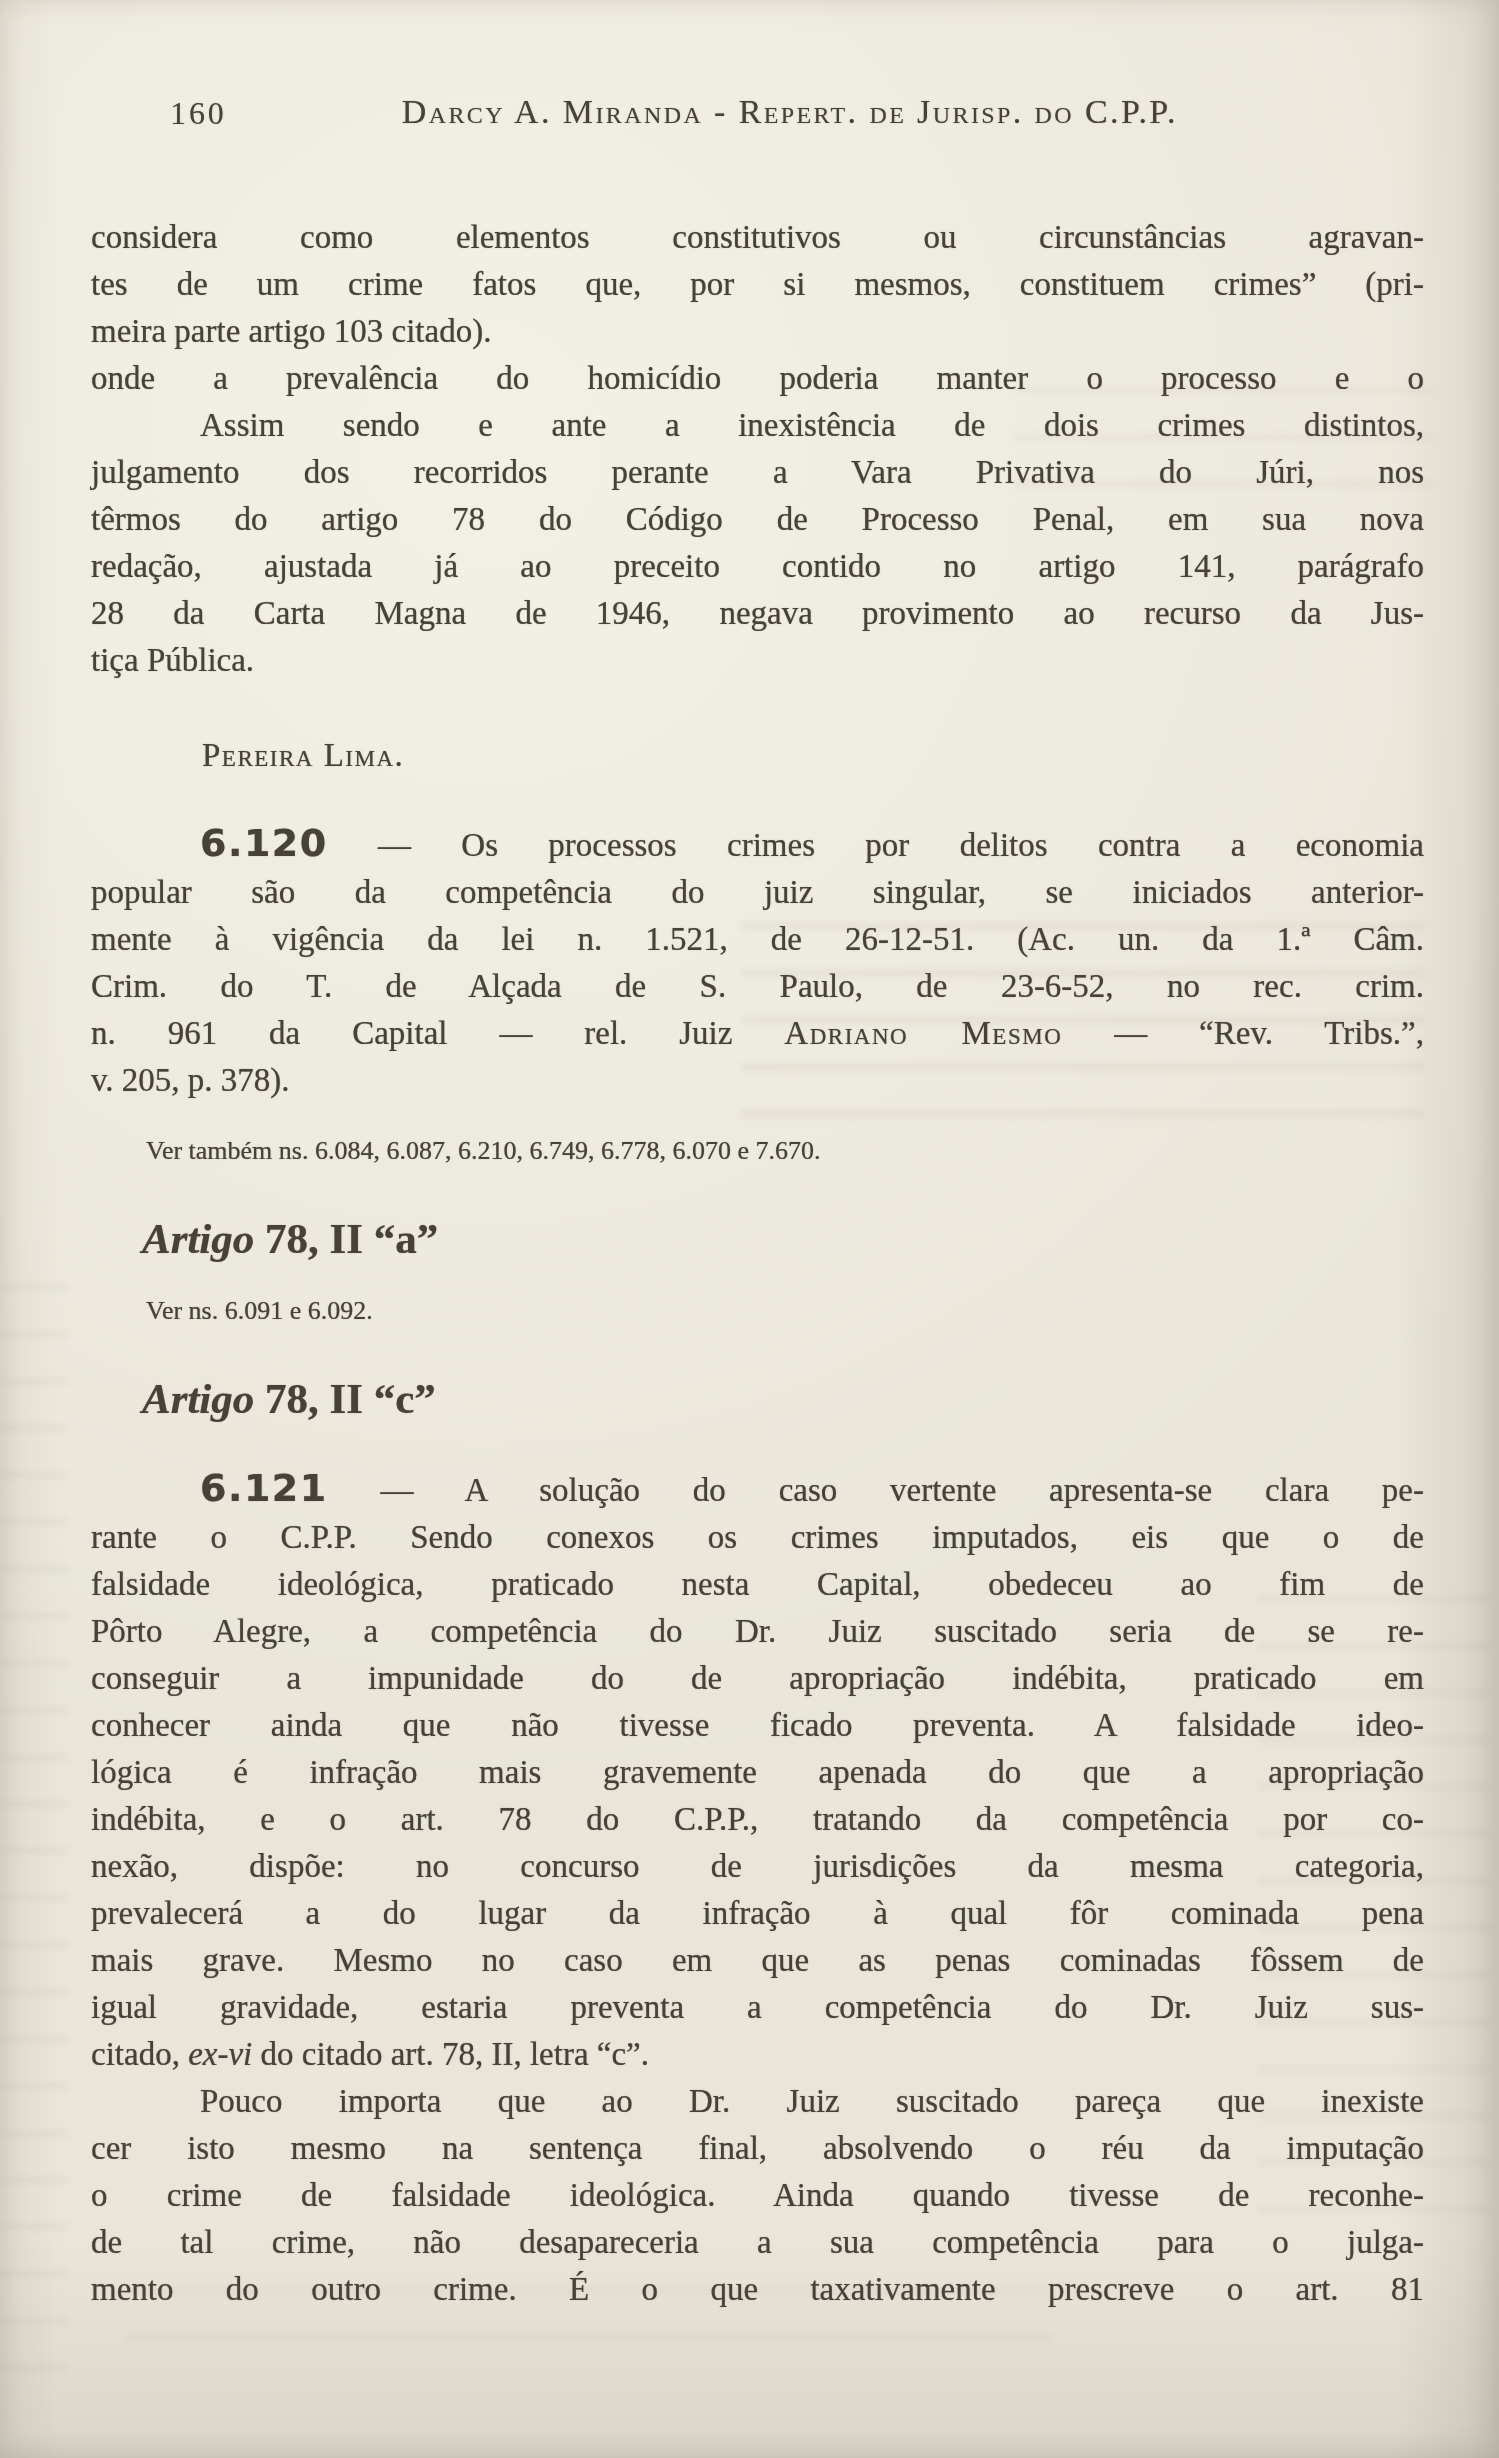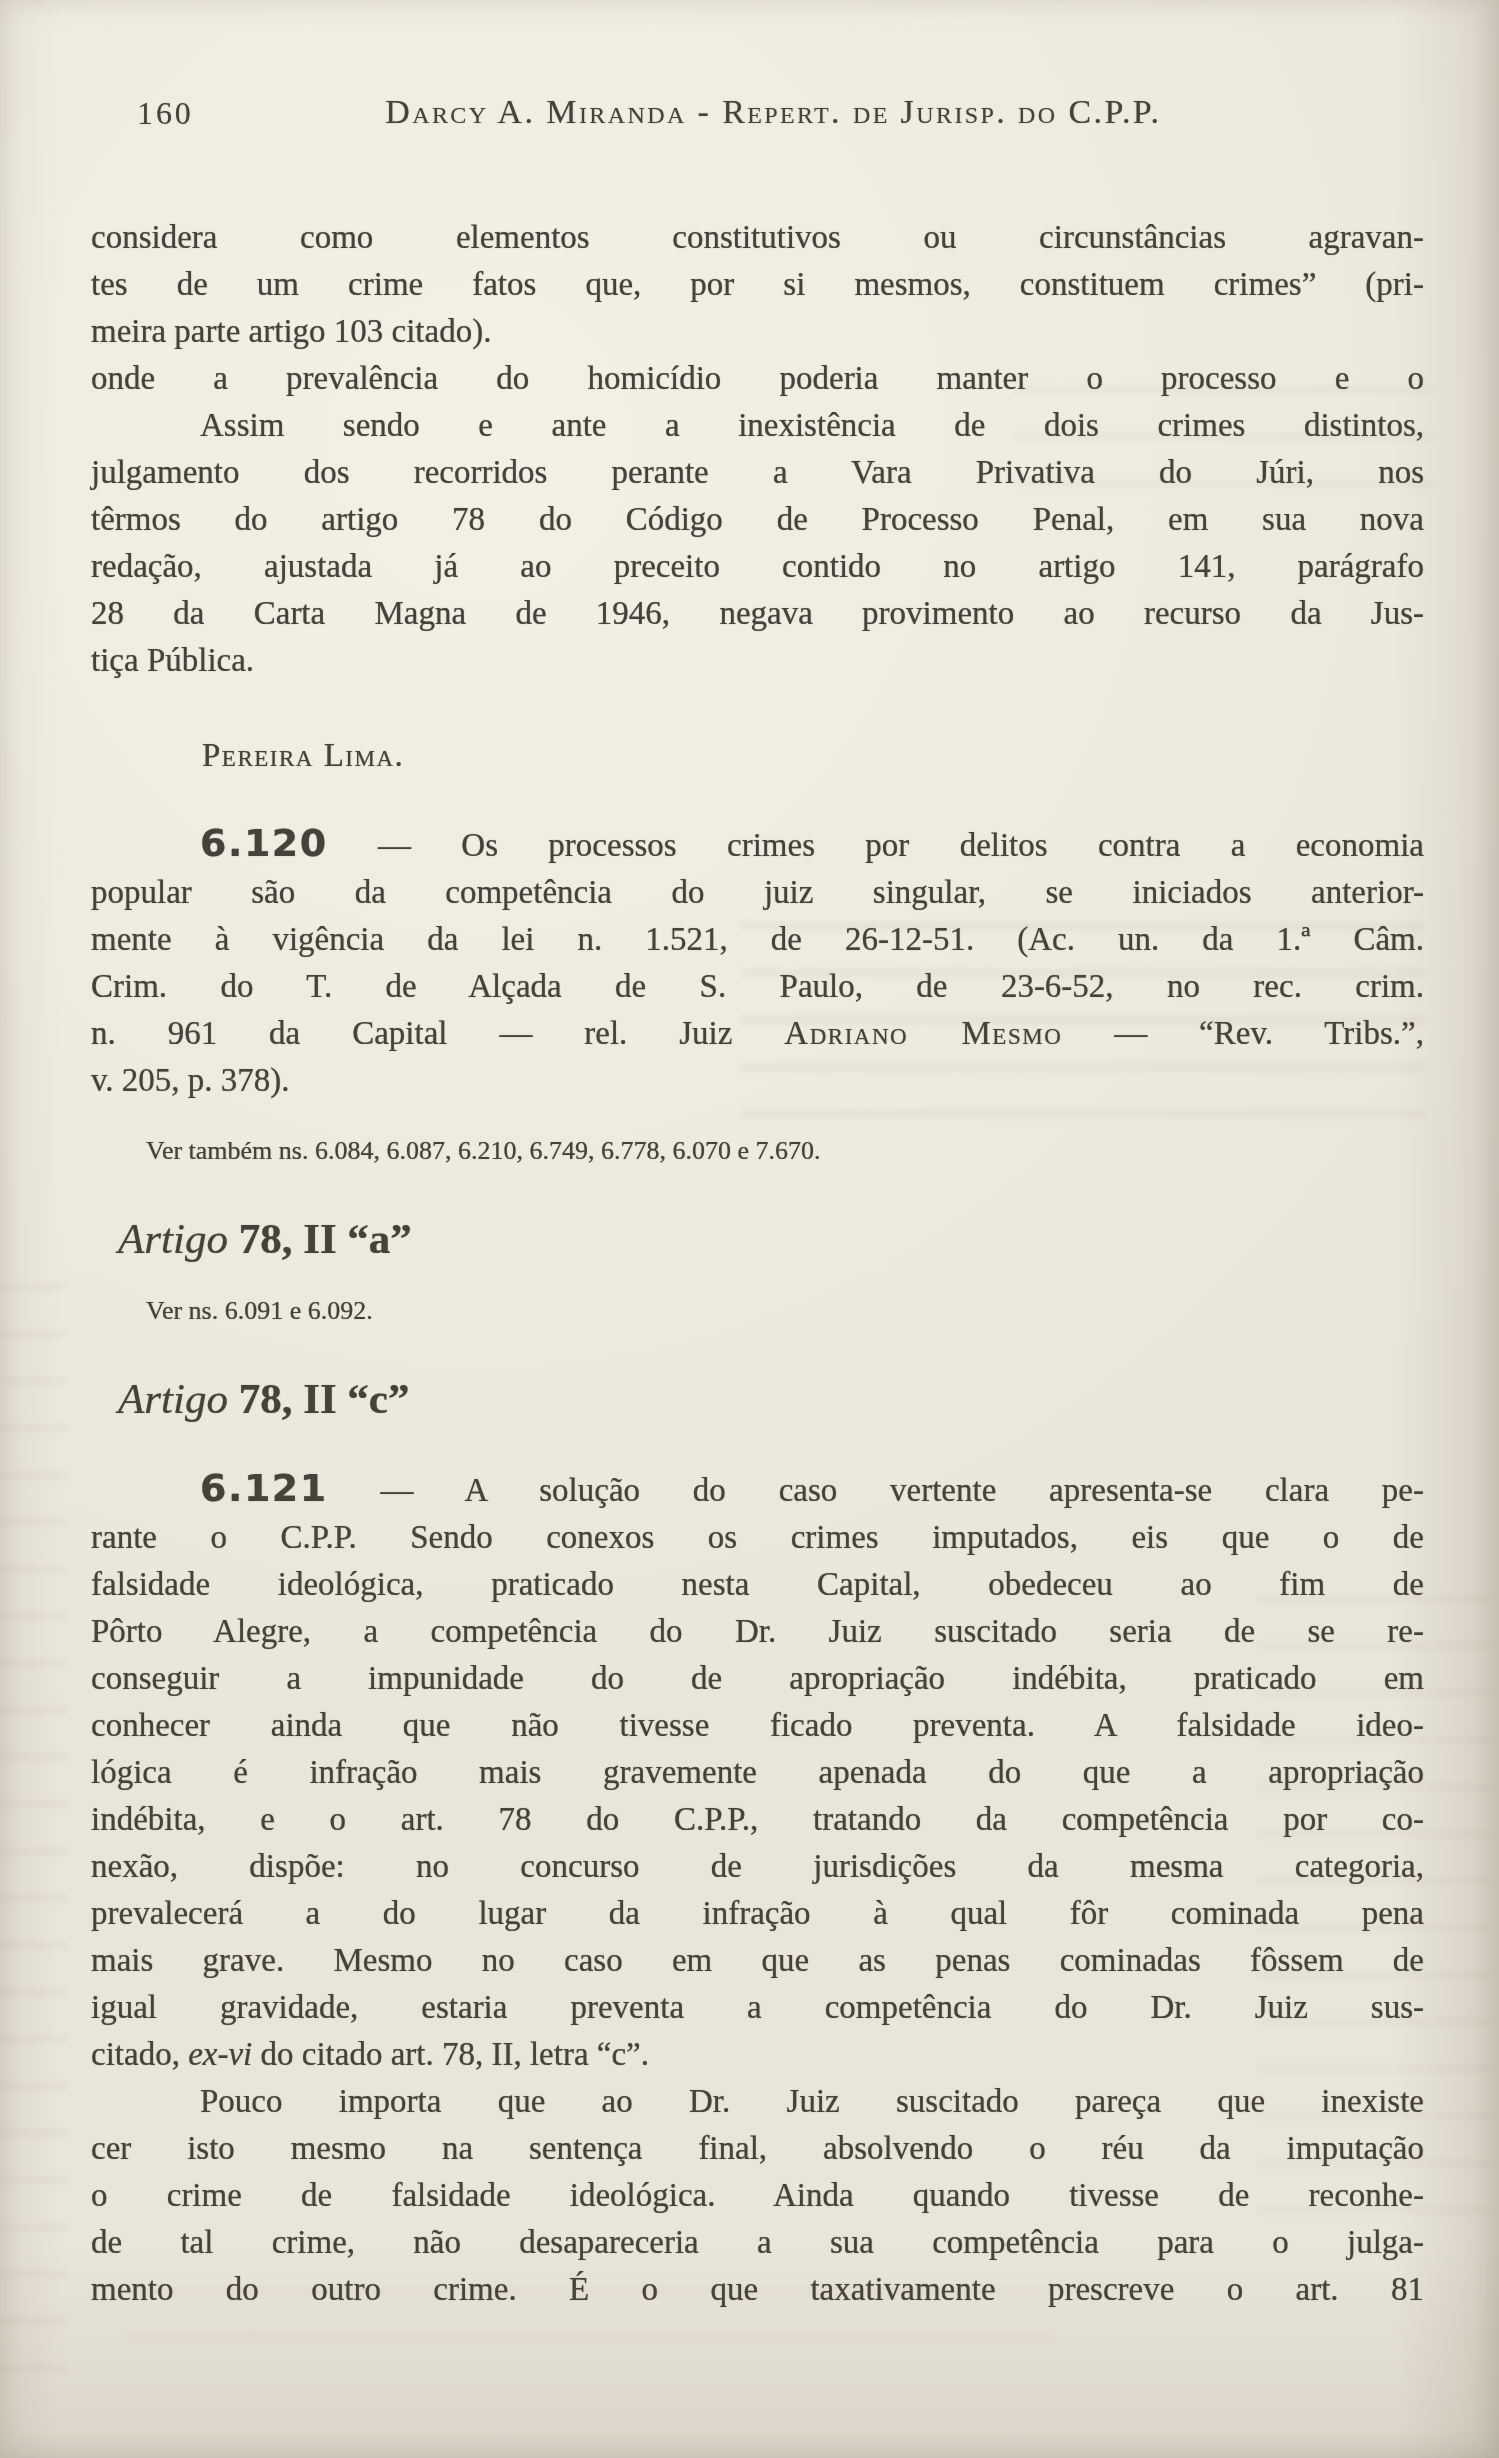--- a/index.html
+++ b/index.html
@@ -18,20 +18,21 @@
       linear-gradient(to right, rgba(118,109,90,0.10), rgba(0,0,0,0) 4%, rgba(0,0,0,0) 93%, rgba(118,109,90,0.17)),
       linear-gradient(to bottom, rgba(0,0,0,0) 91%, rgba(118,109,90,0.13)),
       #e9e5d9;
     box-shadow: inset -9.8px 0 29px rgba(110,102,85,0.14), inset 0 -7.8px 25px rgba(110,102,85,0.10);
   }
   .pagehead {
     position: relative;
     height: 47px;
     margin-top: 93px;
     text-shadow: 0 0 1.2px rgba(70,64,52,0.45);
+    margin-left: 33px;
   }
   .pnum {
     position: absolute;
     left: 137px; top: 2px;
     font-size: 32px;
     letter-spacing: 2.9px;
   }
   .ptitle {
     position: absolute;
     left: 50%; top: 0;
@@ -63,21 +64,21 @@
     font-size: 26px;
     line-height: 35px;
   }
   .heading {
     margin: 45px 0 0 27px;
     font-size: 43px;
     line-height: 51px;
   }
   .b  { font-weight: bold; }
   .i  { font-style: italic; }
-  .bi { font-weight: normal; font-style: italic; }
+  .bi { font-weight: bold; font-style: italic; margin-left: 24px; }
   .sc { font-variant: small-caps; letter-spacing: 1.5px; }
   .num {
     font-weight: bold;
     font-family: "DejaVu Sans", sans-serif;
     font-size: 38px;
     letter-spacing: 1.5px;
   }
 
   
   .bt {

